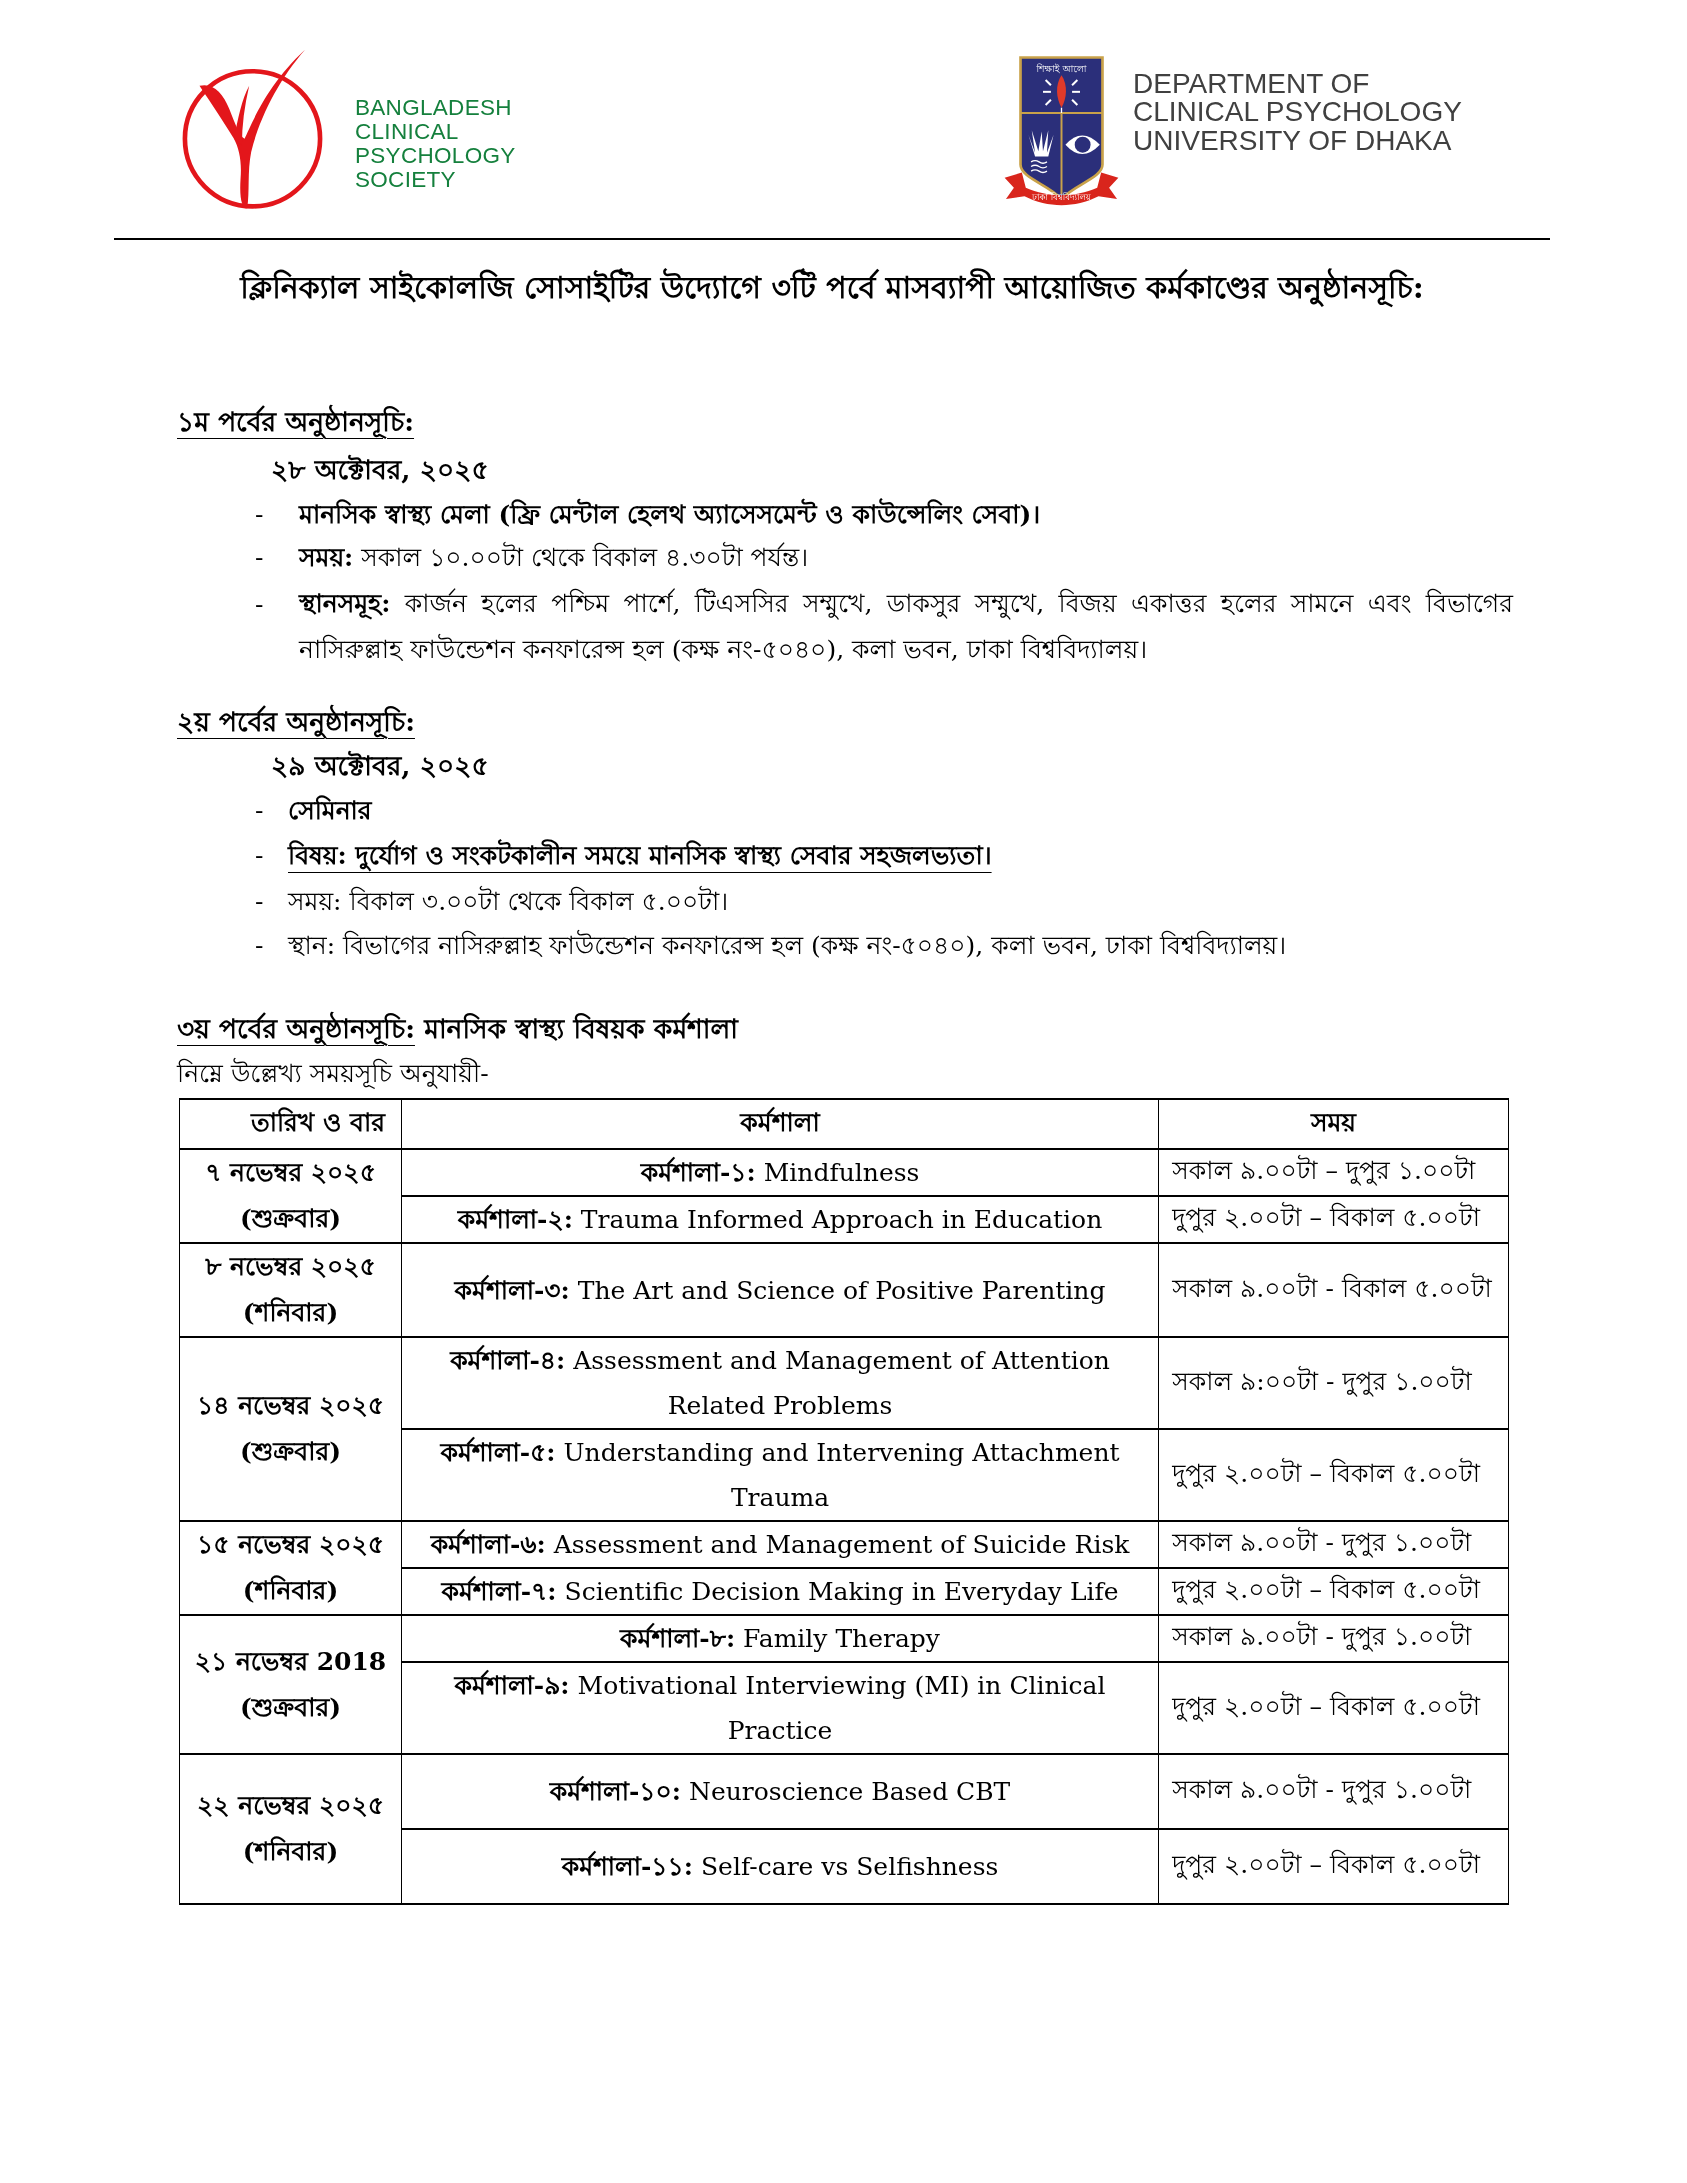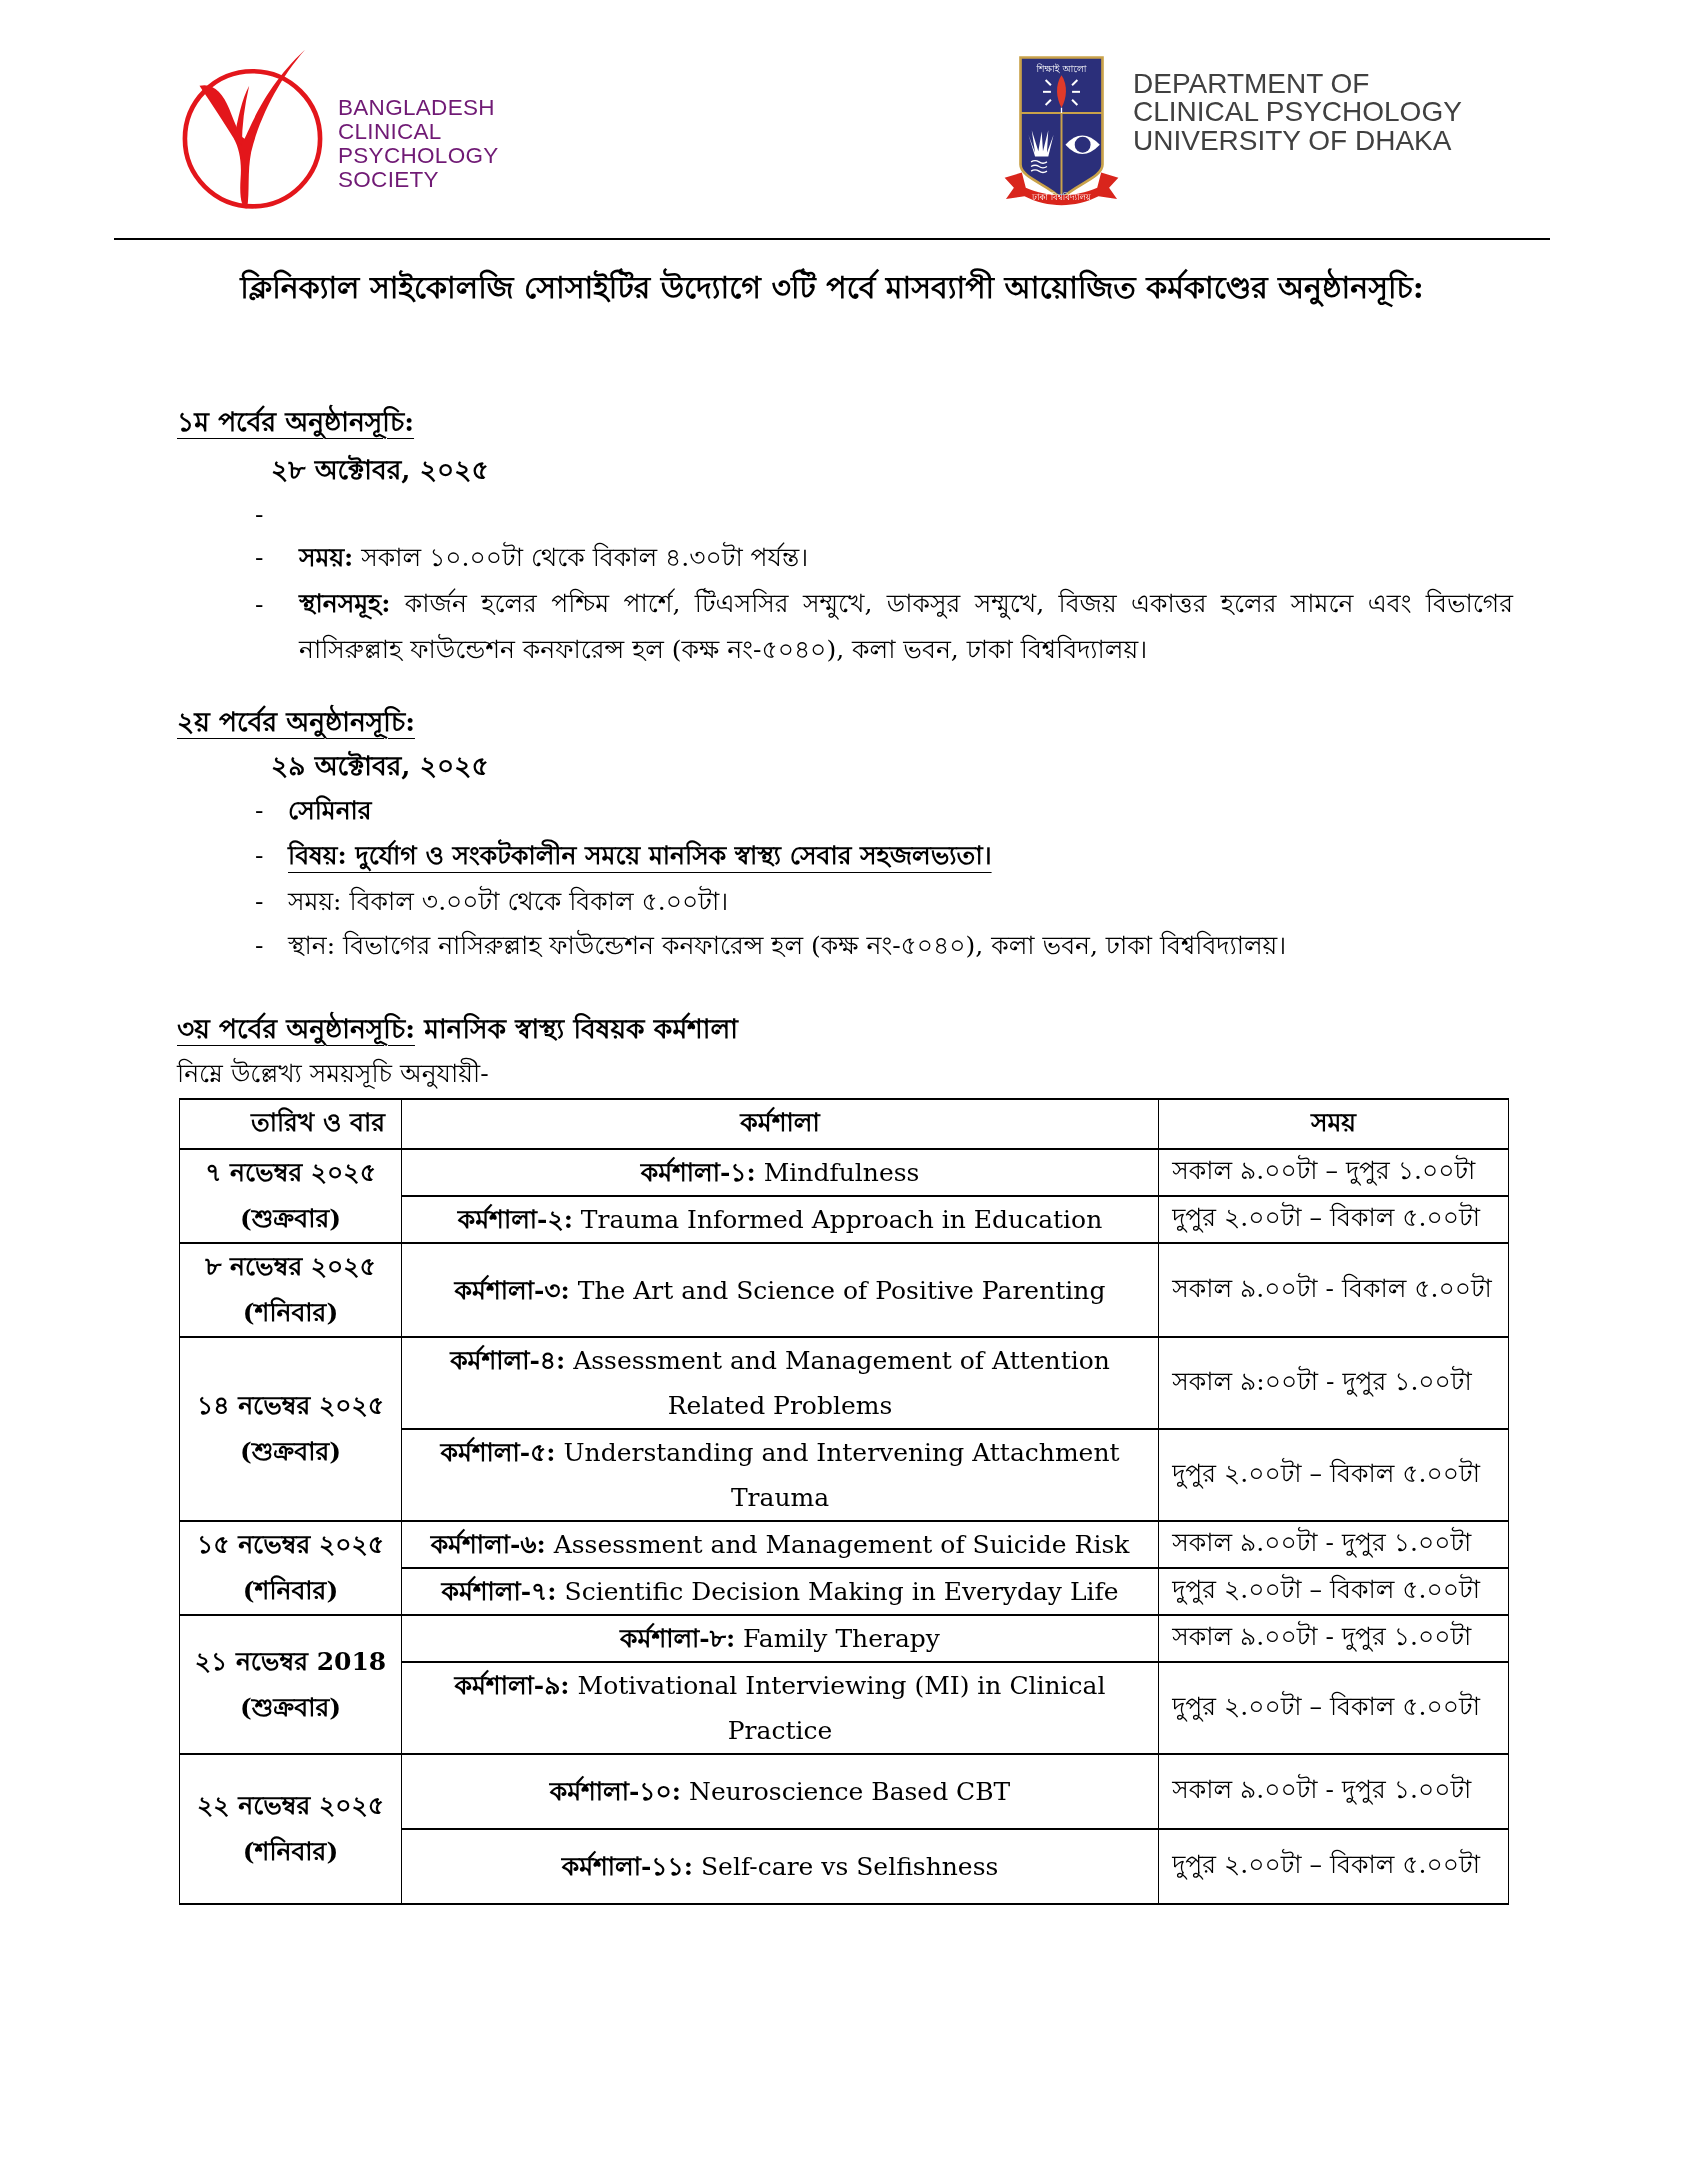--- a/index.html
+++ b/index.html
@@ -3,23 +3,23 @@
 <meta charset="utf-8">
 <style>
   html, body { margin:0; padding:0; background:#ffffff; }
   body { width:1687px; height:2183px; position:relative; overflow:hidden;
          font-family:"DejaVu Serif", "Liberation Serif", serif; color:#000; }
   .abs { position:absolute; }
 
   
   #bcps-logo { left:173px; top:46px; width:331px; height:169px; }
   #bcps-logo svg { position:absolute; left:0; top:0; }
-  .bcps-text { position:absolute; left:165px; top:50px;
+  .bcps-text { position:absolute; left:182px; top:50px;
                font-family:"Liberation Sans", sans-serif; font-size:22.5px; line-height:24px;
-               color:#701a75; letter-spacing:0.3px; }
+               color:#15803d; letter-spacing:0.3px; }
   .bcps-text div { white-space:nowrap; }
 
   #du-crest { left:1002px; top:52px; width:119px; height:159px; }
   .dept-text { left:1133px; top:70px; font-family:"Liberation Sans", sans-serif;
                font-size:28px; line-height:28.4px; color:#404040; }
   .dept-text div { white-space:nowrap; }
 
   #header-rule { left:114px; top:238px; width:1436px; height:0; border-top:2.6px solid #000; }
 
   
@@ -121,20 +121,21 @@
   <div>ক্লিনিক্যাল সাইকোলজি সোসাইটির উদ্যোগে ৩টি পর্বে মাসব্যাপী আয়োজিত কর্মকাণ্ডের অনুষ্ঠানসূচি:</div>
 </div>
 
 <div class="abs sec-head" style="left:177px; top:405px;">
   <span class="ul">১ম পর্বের অনুষ্ঠানসূচি:</span>
 </div>
 <div class="abs date-line" style="left:271px; top:453px;">২৮ অক্টোবর, ২০২৫</div>
 
 <div class="abs bullet" style="left:255px; top:498px; width:1257px; height:33px;">
   <span class="dash">-</span>
+  <span class="txt bold">মানসিক স্বাস্থ্য মেলা (ফ্রি মেন্টাল হেলথ অ্যাসেসমেন্ট ও কাউন্সেলিং সেবা)।</span>
 </div>
 <div class="abs bullet" style="left:255px; top:541px; width:1257px; height:33px;">
   <span class="dash">-</span>
   <span class="txt"><span class="bold">সময়:</span><span> সকাল ১০.০০টা থেকে বিকাল ৪.৩০টা পর্যন্ত।</span></span>
 </div>
 <div class="abs bullet" style="left:255px; top:581px; width:1257px; height:93px;">
   <span class="dash" style="top:6.6px;">-</span>
   <span class="txt wrap"><span class="bold">স্থানসমূহ:</span><span> কার্জন হলের পশ্চিম পার্শে, টিএসসির সম্মুখে, ডাকসুর সম্মুখে, বিজয় একাত্তর হলের সামনে এবং বিভাগের নাসিরুল্লাহ ফাউন্ডেশন কনফারেন্স হল (কক্ষ নং-৫০৪০), কলা ভবন, ঢাকা বিশ্ববিদ্যালয়।</span></span>
 </div>
 

